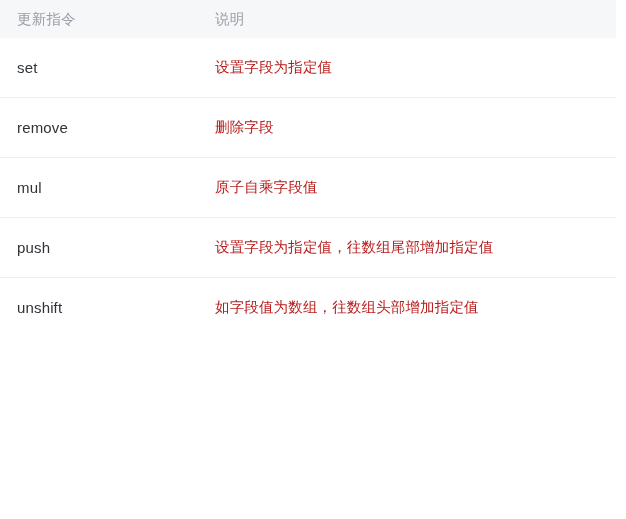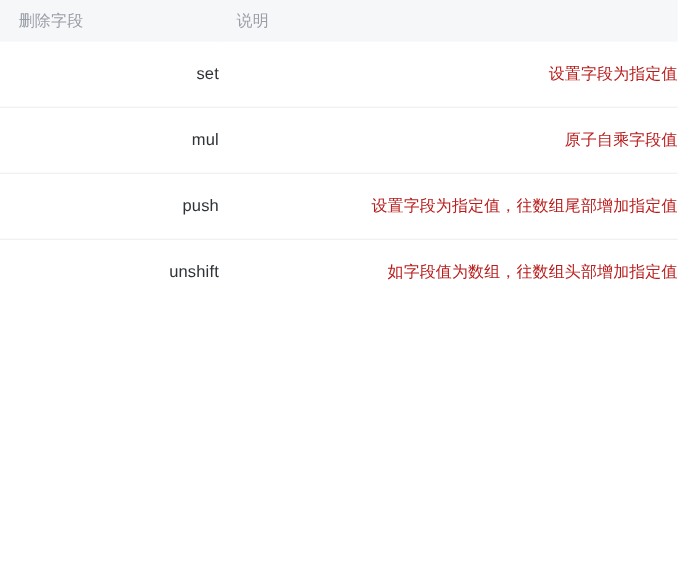--- a/index.html
+++ b/index.html
@@ -41,21 +41,20 @@
     letter-spacing: 0.2px;
     border: none;
   }
   thead th.th-desc {
     padding-left: 16px;
   }
 
   
   tbody tr {
     background: #ffffff;
-    text-align: right;
   }
   tbody tr + tr td {
     border-top: 1px solid #eceef0;
   }
   tbody td {
     height: 59px;
     padding: 0 0 0 17px;
     vertical-align: middle;
     font-size: 15px;
     color: #2f3337;
@@ -76,28 +75,32 @@
 </head>
 <body>
 
 <table class="doc-table">
   <colgroup>
     <col class="col-cmd">
     <col class="col-desc">
   </colgroup>
   <thead>
     <tr>
-      <th class="th-cmd">删除字段</th>
+      <th class="th-cmd">更新指令</th>
       <th class="th-desc">说明</th>
     </tr>
   </thead>
   <tbody id="table-body">
       <tr>
         <td class="td-cmd">set</td>
         <td class="td-desc">设置字段为指定值</td>
+      </tr>
+      <tr>
+        <td class="td-cmd">remove</td>
+        <td class="td-desc">删除字段</td>
       </tr>
       <tr>
         <td class="td-cmd">mul</td>
         <td class="td-desc">原子自乘字段值</td>
       </tr>
       <tr>
         <td class="td-cmd">push</td>
         <td class="td-desc">设置字段为指定值，往数组尾部增加指定值</td>
       </tr>
       <tr>

